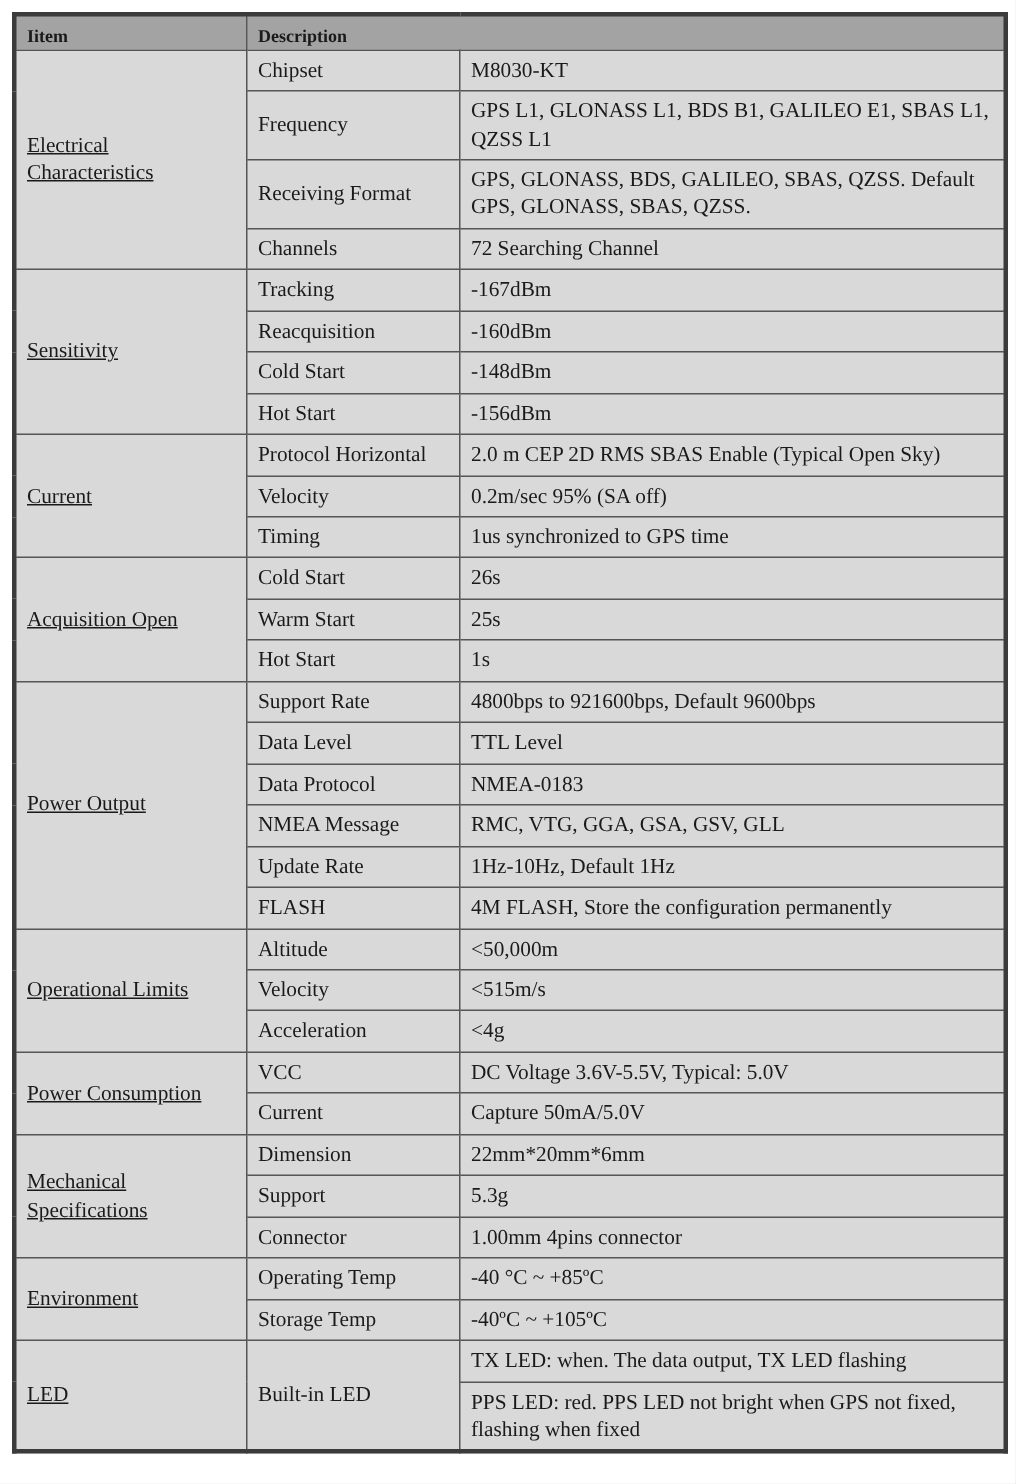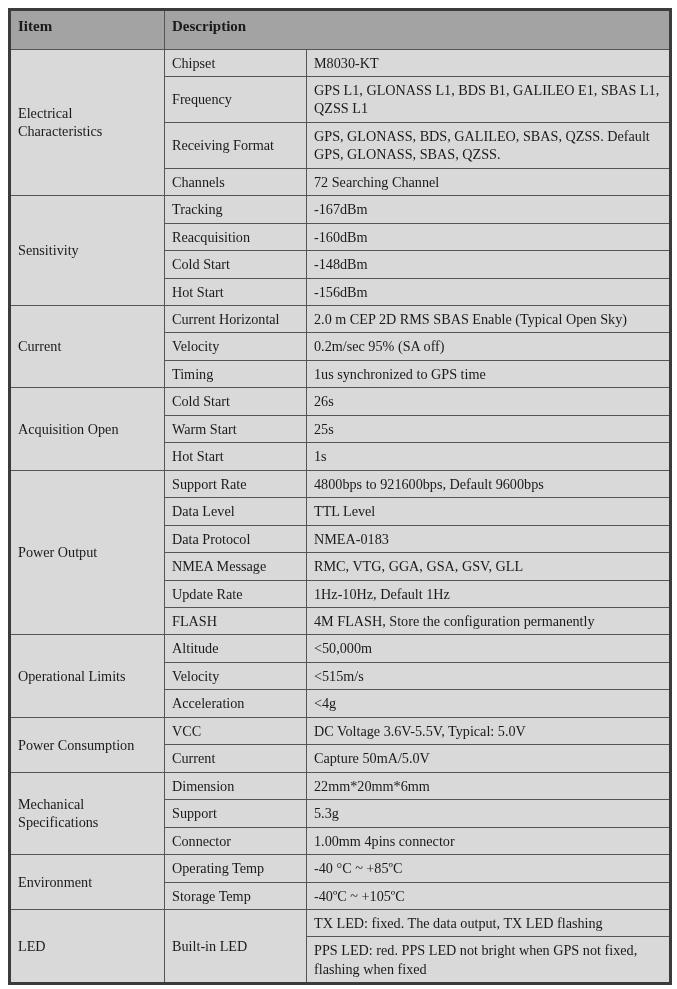--- a/index.html
+++ b/index.html
@@ -38,27 +38,28 @@
     color: #1a1a1a;
     background: #d9d9d9;
     padding: 4px 7px 4px 7px;
     vertical-align: middle;
     text-align: left;
     word-wrap: break-word;
   }
   table.spec thead th {
     background: #a3a3a3;
     font-weight: bold;
-    font-size: 15px;
+    font-size: 12px;
     padding-top: 6px;
-    padding-bottom: 12px;
+    padding-bottom: 0;
     border-bottom: 1px solid #555555;
   }
   td.group {
     vertical-align: middle;
+    text-decoration: underline;
   }
   td.sub {
     vertical-align: middle;
     margin-top: 10px;
   }
   td.desc {
     vertical-align: middle;
   }
 </style>
 </head>
@@ -107,21 +108,21 @@
         <tr>
           <td class="sub">Cold Start</td>
           <td class="desc">-148dBm</td>
         </tr>
         <tr>
           <td class="sub">Hot Start</td>
           <td class="desc">-156dBm</td>
         </tr>
         <tr>
           <td class="group" rowspan="3">Current</td>
-          <td class="sub">Current Horizontal</td>
+          <td class="sub">Protocol Horizontal</td>
           <td class="desc">2.0 m CEP 2D RMS SBAS Enable (Typical Open Sky)</td>
         </tr>
         <tr>
           <td class="sub">Velocity</td>
           <td class="desc">0.2m/sec 95% (SA off)</td>
         </tr>
         <tr>
           <td class="sub">Timing</td>
           <td class="desc">1us synchronized to GPS time</td>
         </tr>
@@ -203,20 +204,20 @@
           <td class="sub">Operating Temp</td>
           <td class="desc">-40 °C ~ +85ºC</td>
         </tr>
         <tr>
           <td class="sub">Storage Temp</td>
           <td class="desc">-40ºC ~ +105ºC</td>
         </tr>
         <tr>
           <td class="group" rowspan="2">LED</td>
           <td class="sub" rowspan="2">Built-in LED</td>
-          <td class="desc">TX LED: fixed. The data output, TX LED flashing</td>
+          <td class="desc">TX LED: when. The data output, TX LED flashing</td>
         </tr>
         <tr>
           <td class="desc">PPS LED: red. PPS LED not bright when GPS not fixed, flashing when fixed</td>
         </tr>
       </tbody>
   </table>
 </div>
 
 </body></html>

